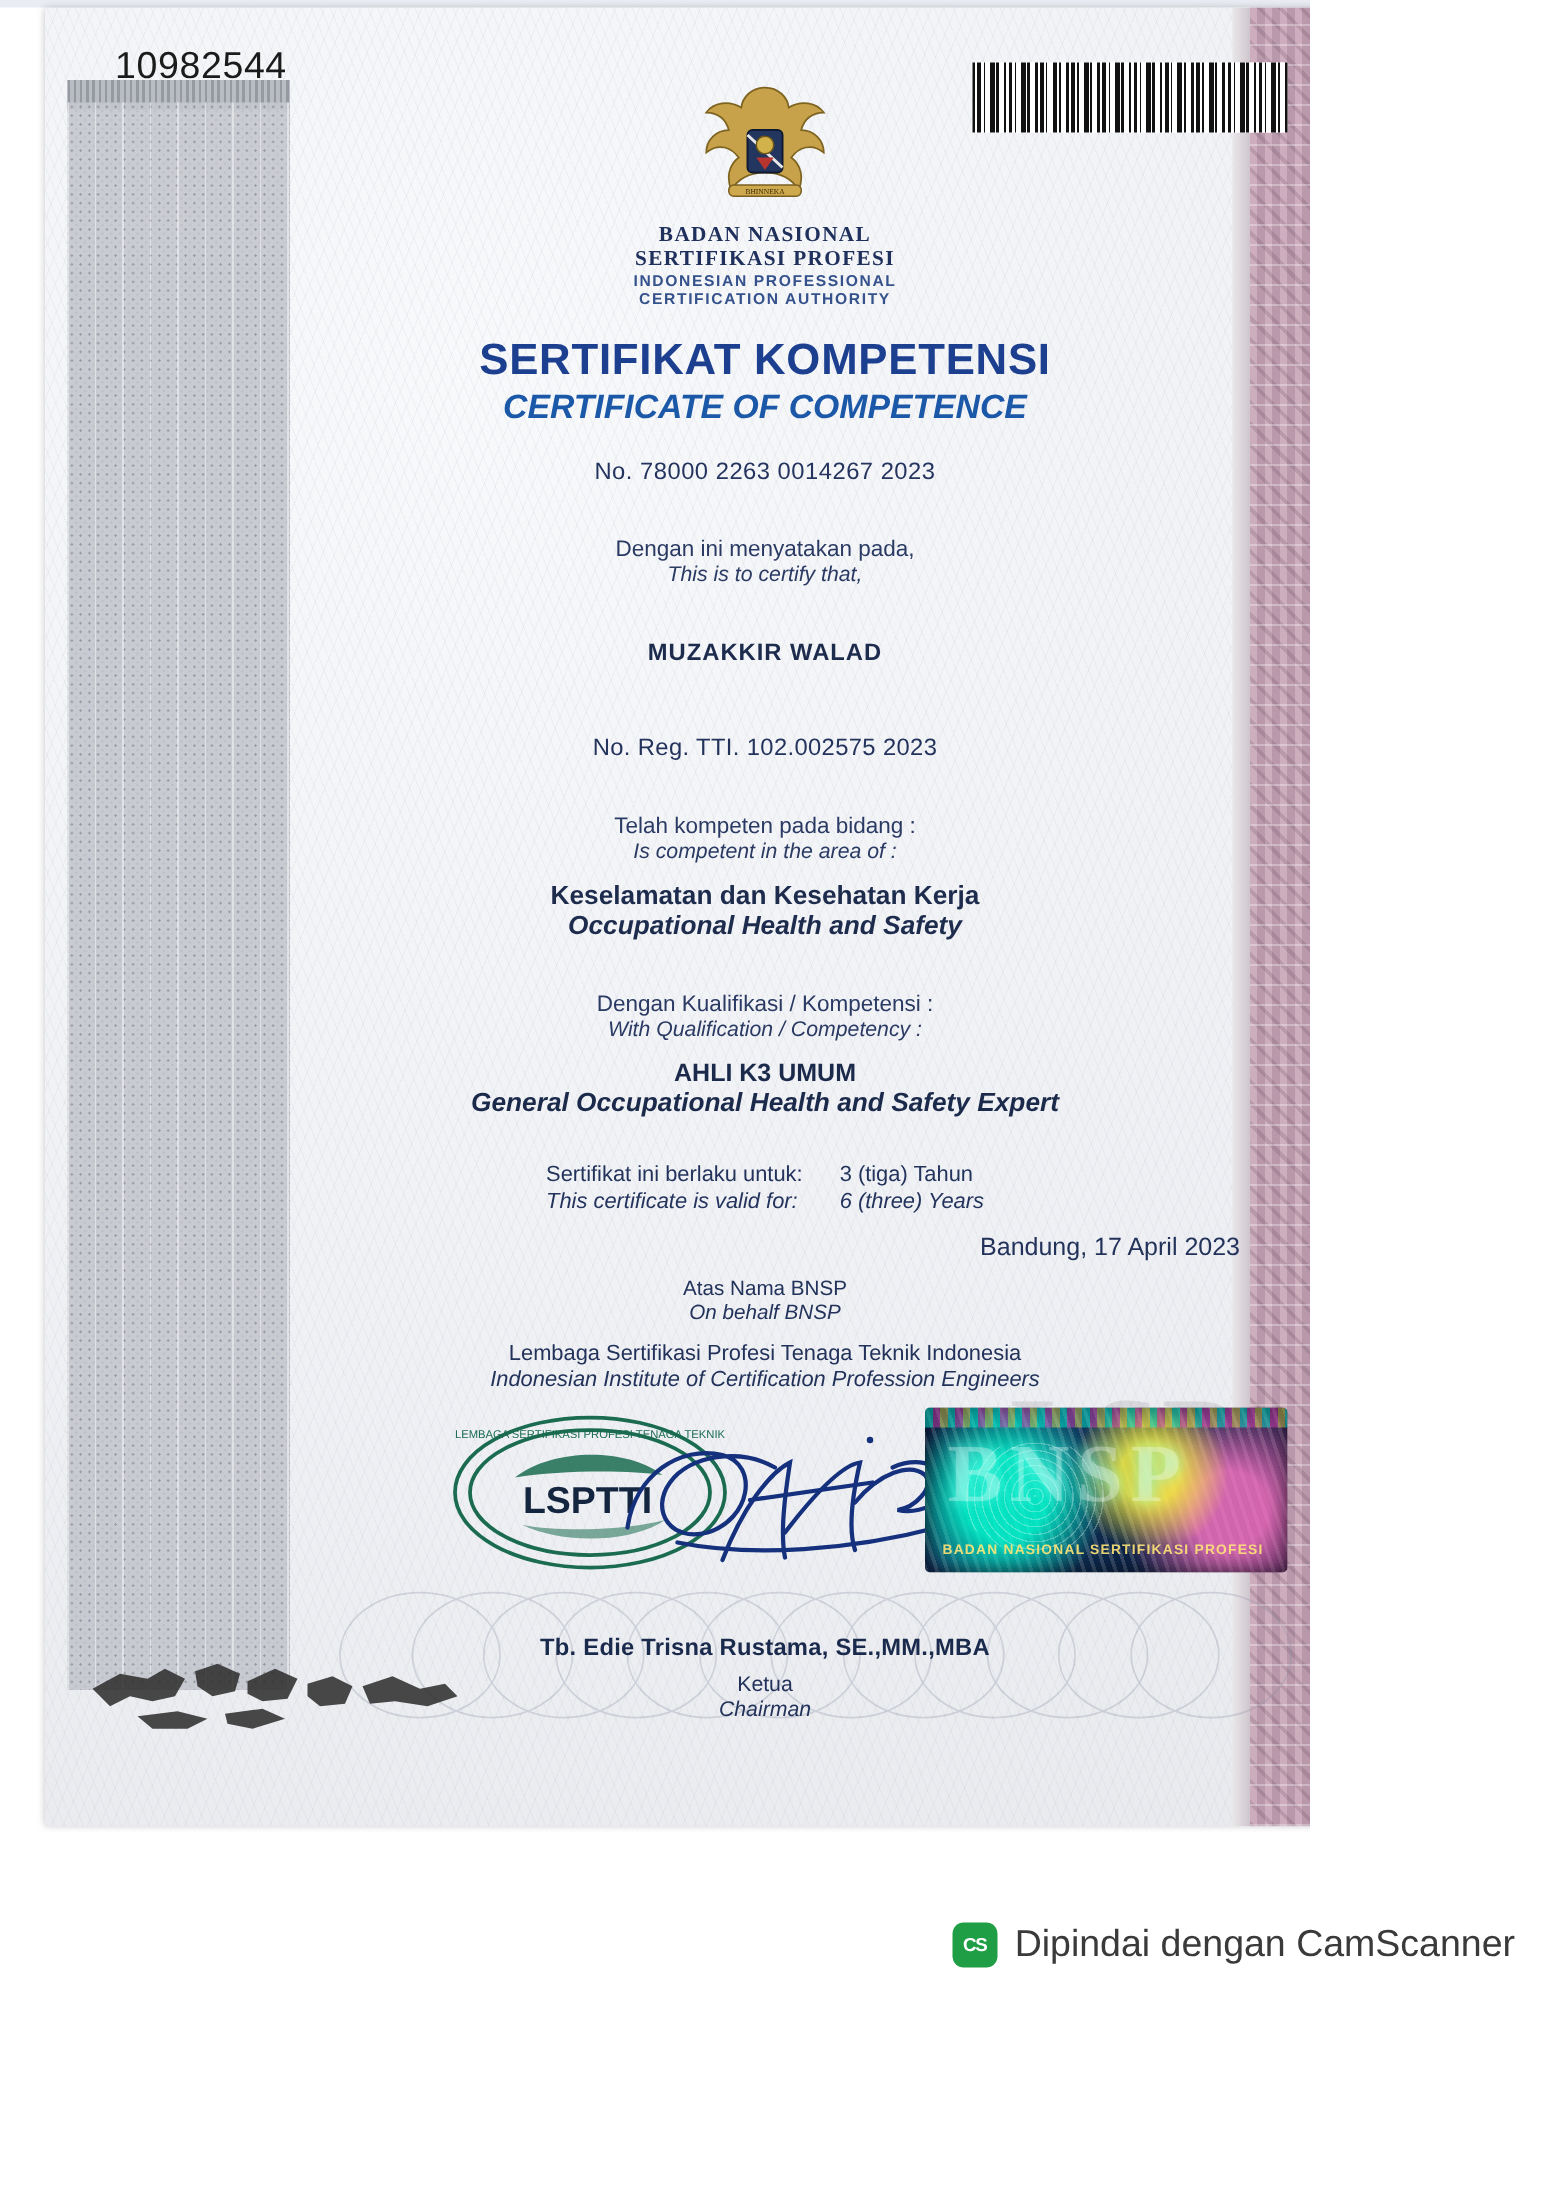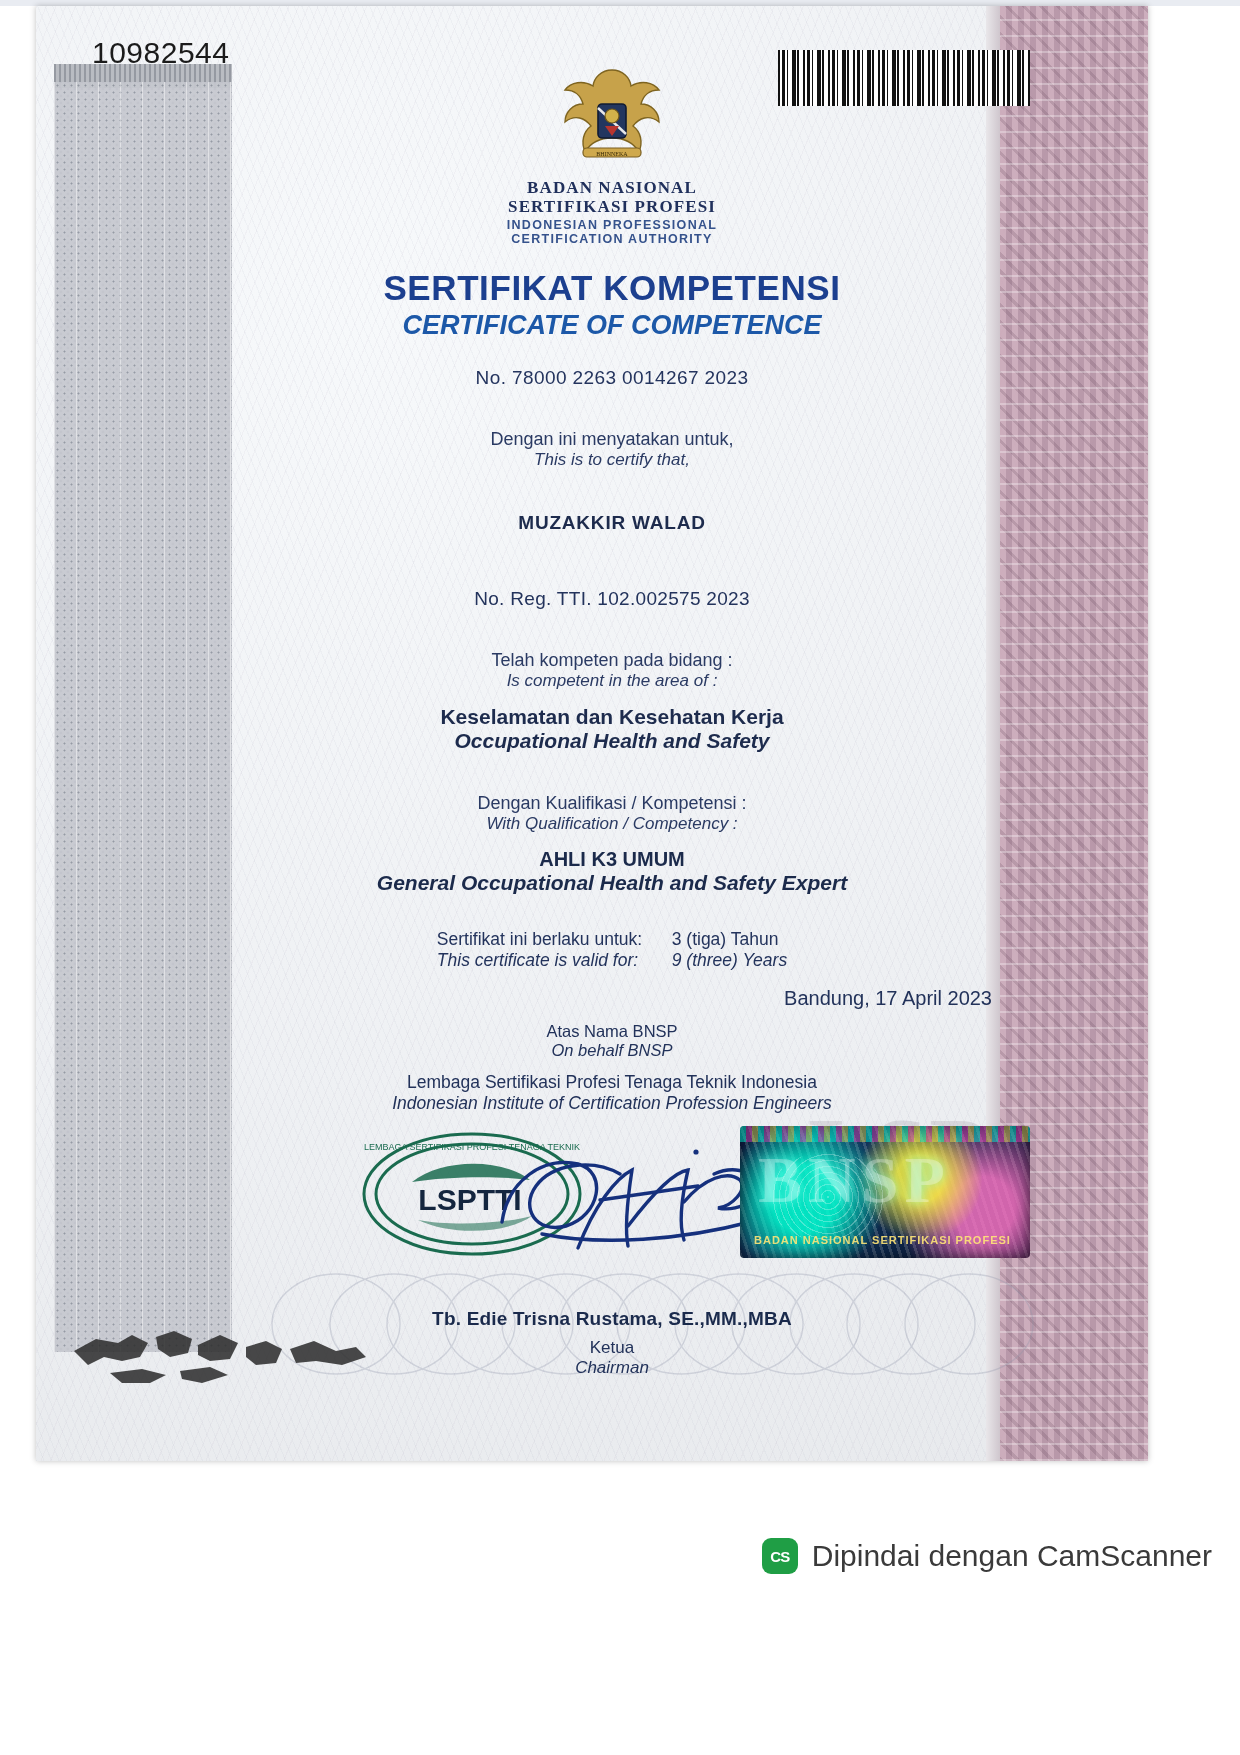--- a/index.html
+++ b/index.html
@@ -9,21 +9,21 @@
     background: #ffffff;
     font-family: "Liberation Sans", sans-serif;
     overflow: hidden;
     position: relative;
   }
 
   
   .scan {
     position: absolute;
     left: 0; top: 0;
-    width: 1240px; height: 1500px;
+    width: 1048px; height: 1500px;
     background: #f4f3f5;
     overflow: hidden;
   }
 
   
   .scan-bg {
     position: absolute; inset: 0;
     background: linear-gradient(100deg,#eceef3 0%, #f6f5f3 35%, #f2f0ee 70%, #efeeec 100%);
   }
 
@@ -426,21 +426,21 @@
         <div class="l3">INDONESIAN PROFESSIONAL</div>
         <div class="l4">CERTIFICATION AUTHORITY</div>
       </div>
 
       <div class="title">SERTIFIKAT KOMPETENSI</div>
       <div class="subtitle">CERTIFICATE OF COMPETENCE</div>
 
       <div class="certno">No. 78000 2263 0014267 2023</div>
 
       <div class="pair">
-        <div class="id">Dengan ini menyatakan untuk,</div>
+        <div class="id">Dengan ini menyatakan pada,</div>
         <div class="en">This is to certify that,</div>
       </div>
 
       <div class="holder">MUZAKKIR WALAD</div>
 
       <div class="regno">No. Reg. TTI. 102.002575 2023</div>
 
       <div class="pair">
         <div class="id">Telah kompeten pada bidang :</div>
         <div class="en">Is competent in the area of :</div>
@@ -461,21 +461,21 @@
         <div class="en">General Occupational Health and Safety Expert</div>
       </div>
 
       <div class="validity">
         <div class="row">
           <span class="lab">Sertifikat ini berlaku untuk:</span>
           <span>3 (tiga) Tahun</span>
         </div>
         <div class="row en">
           <span class="lab">This certificate is valid for:</span>
-          <span>9 (three) Years</span>
+          <span>6 (three) Years</span>
         </div>
       </div>
 
       <div class="place">Bandung, 17 April 2023</div>
 
       <div class="onbehalf">
         <div>Atas Nama BNSP</div>
         <div class="en">On behalf BNSP</div>
       </div>
 

